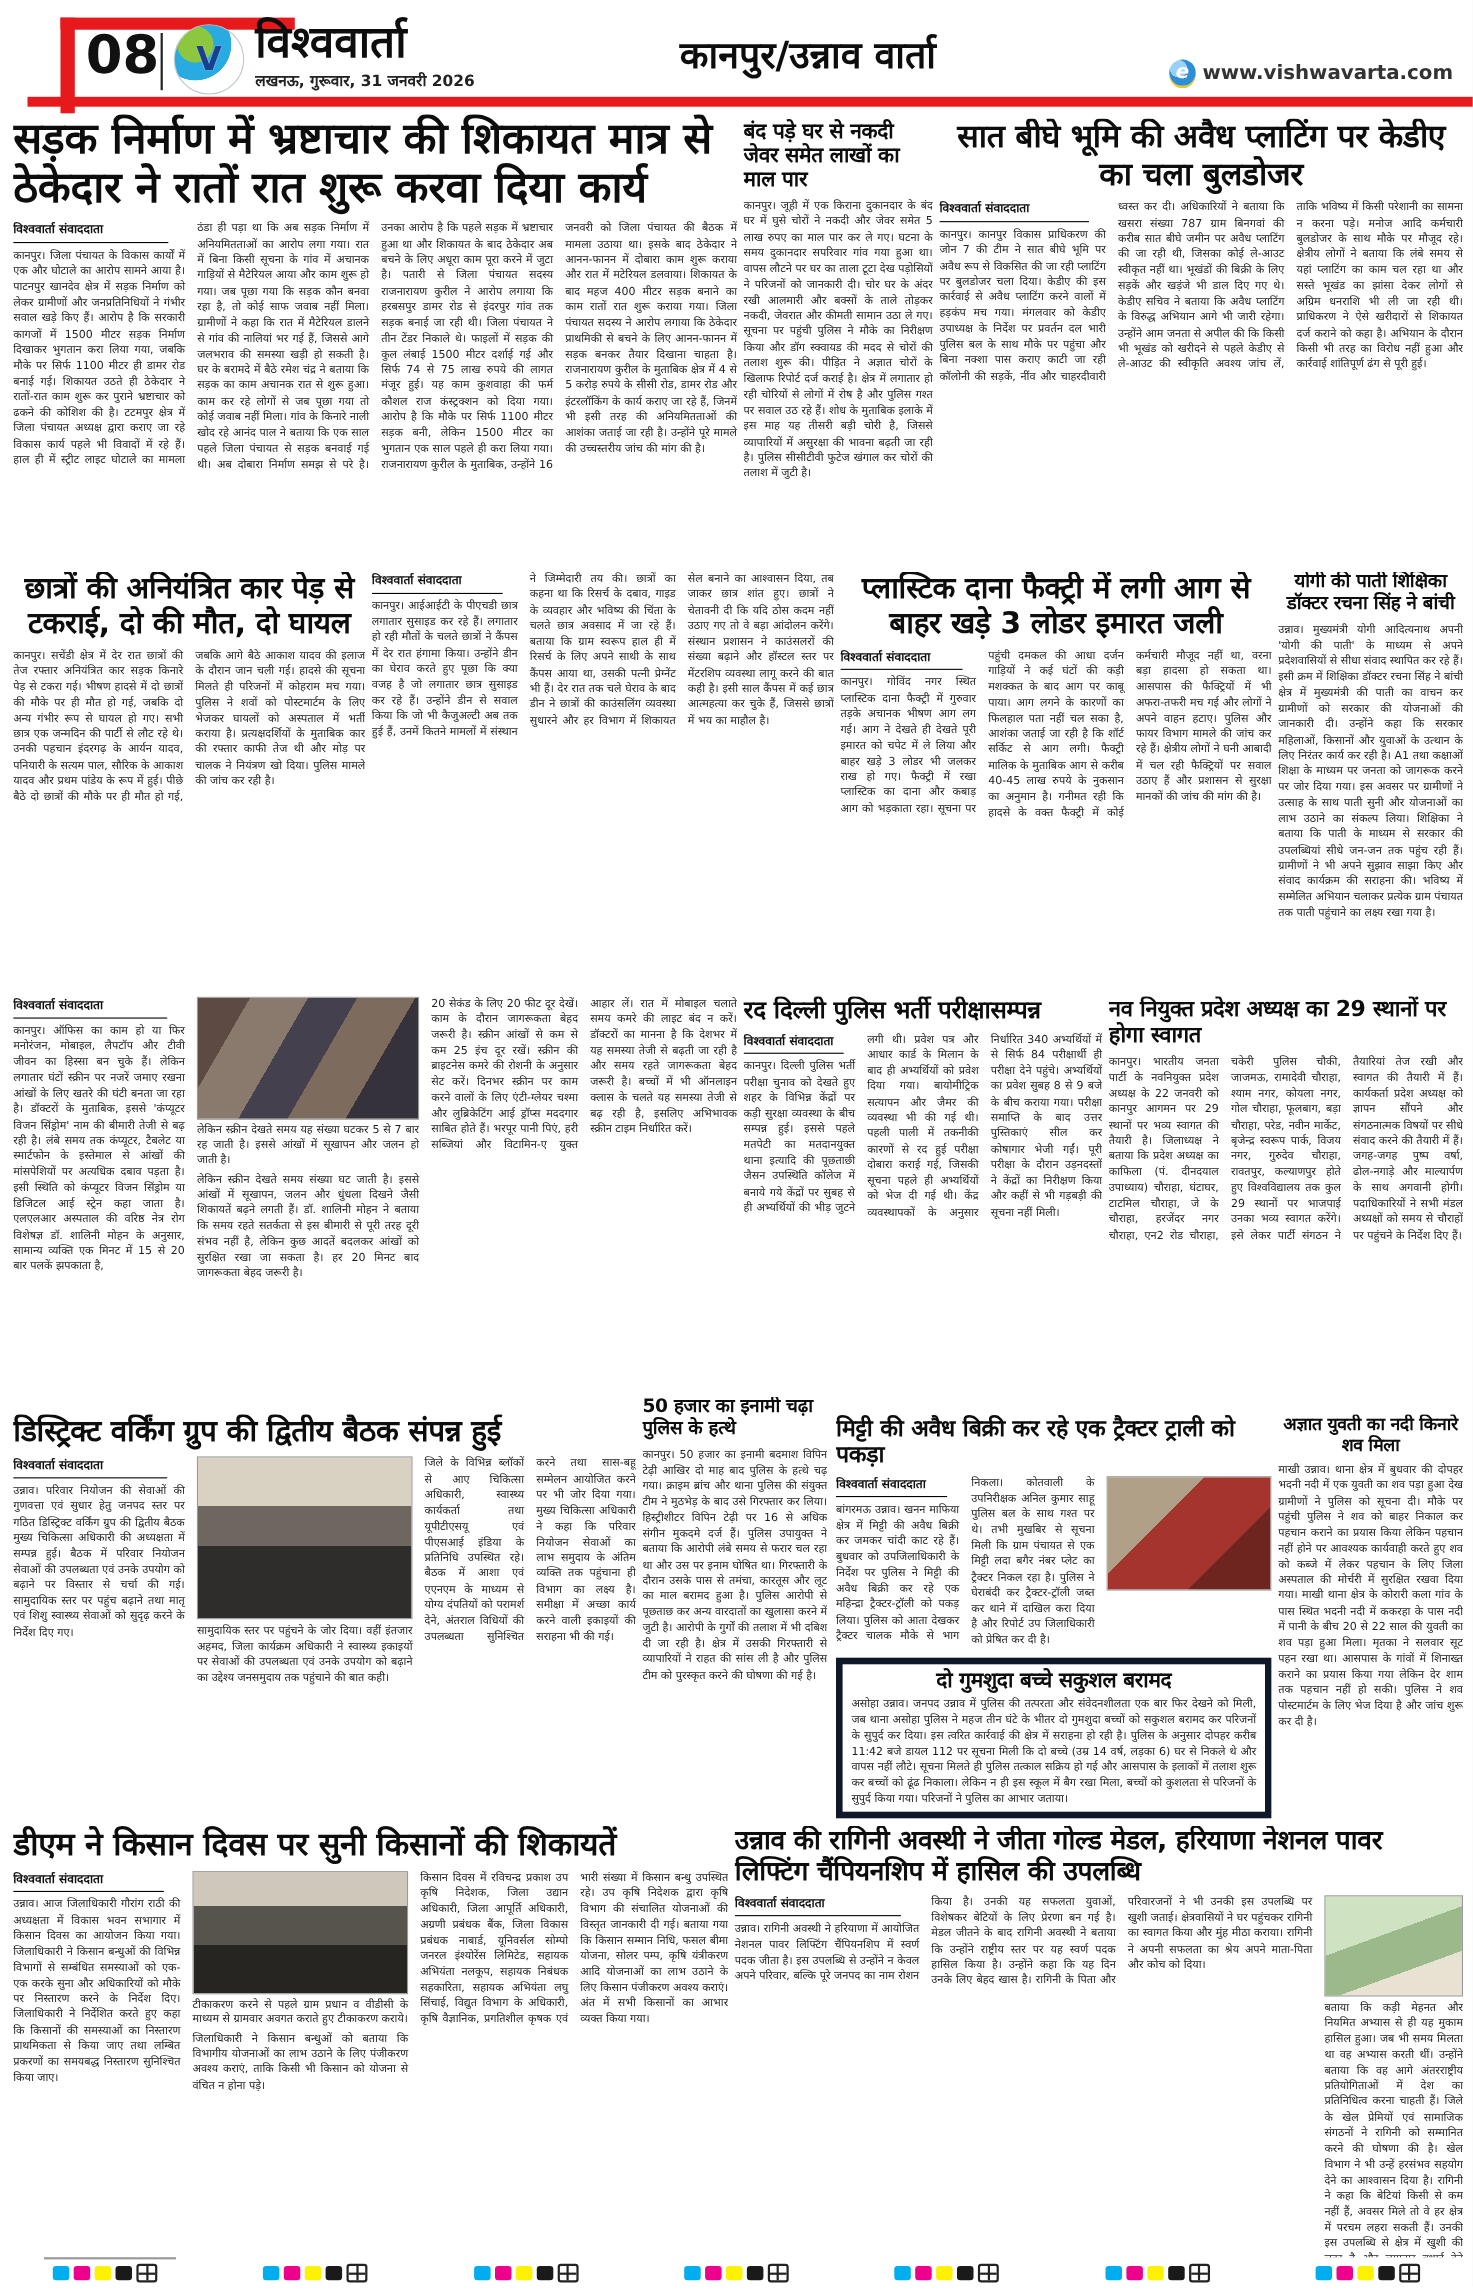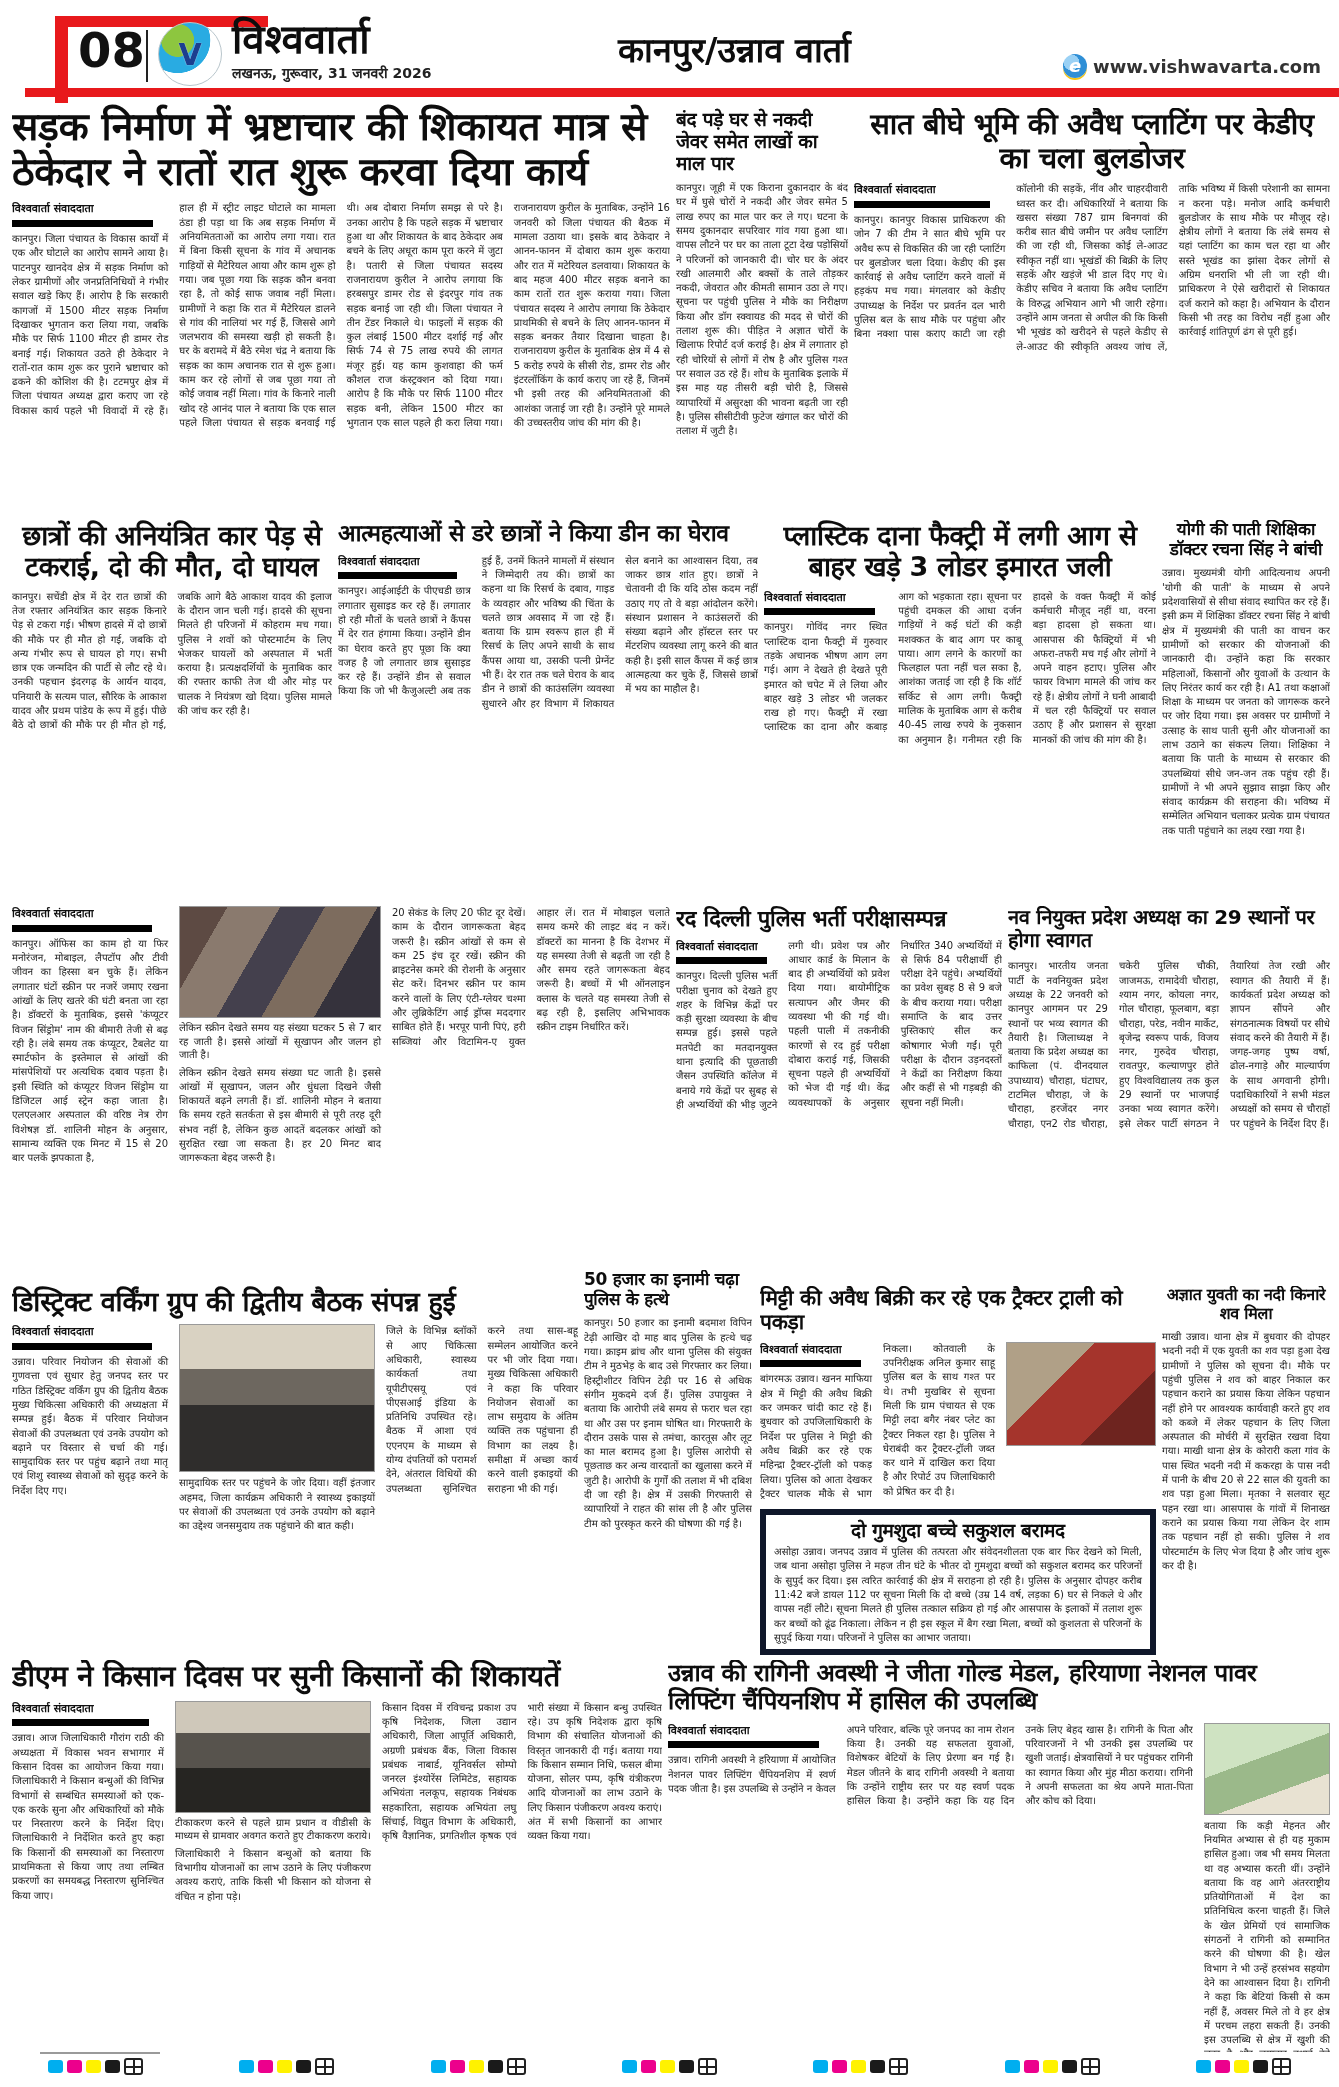--- a/index.html
+++ b/index.html
@@ -22,21 +22,21 @@
   .website{position:absolute;right:18px;top:54px;font-size:18px;font-weight:bold;color:#333;
         display:flex;align-items:center;gap:6px;}
   .e-icon{display:inline-block;width:24px;height:24px;border-radius:50%;
         background:radial-gradient(circle at 35% 35%,#9ad1f5 0 35%,#2f8fd6 36% 100%);
         color:#fff;font-size:18px;font-weight:bold;font-style:italic;text-align:center;line-height:23px;
         box-shadow:0 2px 0 #f5c518;}
   
   .art{position:absolute;overflow:hidden;}
   .hl{font-weight:bold;color:#0d0d0d;line-height:1.16;margin:0 0 7px;letter-spacing:-0.3px;}
   .hl-c{text-align:center;}
-  .byline{font-weight:bold;font-size:11px;color:#111;display:block;border-bottom:7px solid #000000;
+  .byline{font-weight:bold;font-size:11px;color:#111;display:block;border-bottom:1px solid #000000;
         padding-bottom:3px;margin-bottom:5px;width:90%;}
   .body{font-size:10px;line-height:1.43;text-align:justify;color:#1d1d1d;}
   .cols-2{column-count:2;column-gap:11px;}
   .cols-3{column-count:3;column-gap:11px;}
   .cols-4{column-count:4;column-gap:11px;}
   .flexrow{display:flex;gap:11px;align-items:flex-start;}
   .photo{width:100%;border:1px solid #9a9a9a;box-sizing:border-box;}
   .ph-indoor{height:112px;background:linear-gradient(120deg,#5d4a43 0 18%,#8a7a6e 18% 38%,#44404d 38% 55%,#7d6c5e 55% 75%,#35323c 75%);}
   .ph-hall{height:148px;background:linear-gradient(180deg,#d9d2c2 0 30%,#6d675f 30% 55%,#2f2d2c 55%);}
   .ph-tractor{height:104px;background:linear-gradient(135deg,#b0a087 0 35%,#a5342c 35% 70%,#6e241f 70%);}
@@ -100,21 +100,20 @@
       <span>कानपुर। कानपुर विकास प्राधिकरण की जोन 7 की टीम ने सात बीघे भूमि पर अवैध रूप से विकसित की जा रही प्लाटिंग पर बुलडोजर चला दिया। केडीए की इस कार्रवाई से अवैध प्लाटिंग करने वालों में हड़कंप मच गया। मंगलवार को केडीए उपाध्यक्ष के निर्देश पर प्रवर्तन दल भारी पुलिस बल के साथ मौके पर पहुंचा और बिना नक्शा पास कराए काटी जा रही कॉलोनी की सड़कें, नींव और चाहरदीवारी ध्वस्त कर दी। अधिकारियों ने बताया कि खसरा संख्या 787 ग्राम बिनगवां की करीब सात बीघे जमीन पर अवैध प्लाटिंग की जा रही थी, जिसका कोई ले-आउट स्वीकृत नहीं था। भूखंडों की बिक्री के लिए सड़कें और खड़ंजे भी डाल दिए गए थे। केडीए सचिव ने बताया कि अवैध प्लाटिंग के विरुद्ध अभियान आगे भी जारी रहेगा। उन्होंने आम जनता से अपील की कि किसी भी भूखंड को खरीदने से पहले केडीए से ले-आउट की स्वीकृति अवश्य जांच लें, ताकि भविष्य में किसी परेशानी का सामना न करना पड़े। मनोज आदि कर्मचारी बुलडोजर के साथ मौके पर मौजूद रहे। क्षेत्रीय लोगों ने बताया कि लंबे समय से यहां प्लाटिंग का काम चल रहा था और सस्ते भूखंड का झांसा देकर लोगों से अग्रिम धनराशि भी ली जा रही थी। प्राधिकरण ने ऐसे खरीदारों से शिकायत दर्ज कराने को कहा है। अभियान के दौरान किसी भी तरह का विरोध नहीं हुआ और कार्रवाई शांतिपूर्ण ढंग से पूरी हुई।</span>
     </div>
   </section>
 
   <section class="art" style="left:12px;top:520px;width:320px;height:376px;">
     <h2 class="hl hl-c" style="font-size:27px;">छात्रों की अनियंत्रित कार पेड़ से टकराई, दो की मौत, दो घायल</h2>
     <div class="body cols-2">कानपुर। सचेंडी क्षेत्र में देर रात छात्रों की तेज रफ्तार अनियंत्रित कार सड़क किनारे पेड़ से टकरा गई। भीषण हादसे में दो छात्रों की मौके पर ही मौत हो गई, जबकि दो अन्य गंभीर रूप से घायल हो गए। सभी छात्र एक जन्मदिन की पार्टी से लौट रहे थे। उनकी पहचान इंदरगढ़ के आर्यन यादव, पनियारी के सत्यम पाल, सौरिक के आकाश यादव और प्रथम पांडेय के रूप में हुई। पीछे बैठे दो छात्रों की मौके पर ही मौत हो गई, जबकि आगे बैठे आकाश यादव की इलाज के दौरान जान चली गई। हादसे की सूचना मिलते ही परिजनों में कोहराम मच गया। पुलिस ने शवों को पोस्टमार्टम के लिए भेजकर घायलों को अस्पताल में भर्ती कराया है। प्रत्यक्षदर्शियों के मुताबिक कार की रफ्तार काफी तेज थी और मोड़ पर चालक ने नियंत्रण खो दिया। पुलिस मामले की जांच कर रही है।</div>
   </section>
 
   <section class="art" style="left:338px;top:520px;width:420px;height:376px;">
-    <h2 class="hl" style="font-size:23px;">आत्महत्याओं से डरे छात्रों ने किया डीन का घेराव</h2>
     <div class="body cols-3">
       <span class="byline">विश्ववार्ता संवाददाता</span>
       <span>कानपुर। आईआईटी के पीएचडी छात्र लगातार सुसाइड कर रहे हैं। लगातार हो रही मौतों के चलते छात्रों ने कैंपस में देर रात हंगामा किया। उन्होंने डीन का घेराव करते हुए पूछा कि क्या वजह है जो लगातार छात्र सुसाइड कर रहे हैं। उन्होंने डीन से सवाल किया कि जो भी कैजुअल्टी अब तक हुई हैं, उनमें कितने मामलों में संस्थान ने जिम्मेदारी तय की। छात्रों का कहना था कि रिसर्च के दबाव, गाइड के व्यवहार और भविष्य की चिंता के चलते छात्र अवसाद में जा रहे हैं। बताया कि ग्राम स्वरूप हाल ही में रिसर्च के लिए अपने साथी के साथ कैंपस आया था, उसकी पत्नी प्रेग्नेंट भी हैं। देर रात तक चले घेराव के बाद डीन ने छात्रों की काउंसलिंग व्यवस्था सुधारने और हर विभाग में शिकायत सेल बनाने का आश्वासन दिया, तब जाकर छात्र शांत हुए। छात्रों ने चेतावनी दी कि यदि ठोस कदम नहीं उठाए गए तो वे बड़ा आंदोलन करेंगे। संस्थान प्रशासन ने काउंसलरों की संख्या बढ़ाने और हॉस्टल स्तर पर मेंटरशिप व्यवस्था लागू करने की बात कही है। इसी साल कैंपस में कई छात्र आत्महत्या कर चुके हैं, जिससे छात्रों में भय का माहौल है।</span>
     </div>
   </section>
 
   <section class="art" style="left:764px;top:520px;width:392px;height:376px;">
     <h2 class="hl hl-c" style="font-size:27px;">प्लास्टिक दाना फैक्ट्री में लगी आग से बाहर खड़े 3 लोडर इमारत जली</h2>
     <div class="body cols-3">
       <span class="byline">विश्ववार्ता संवाददाता</span>

